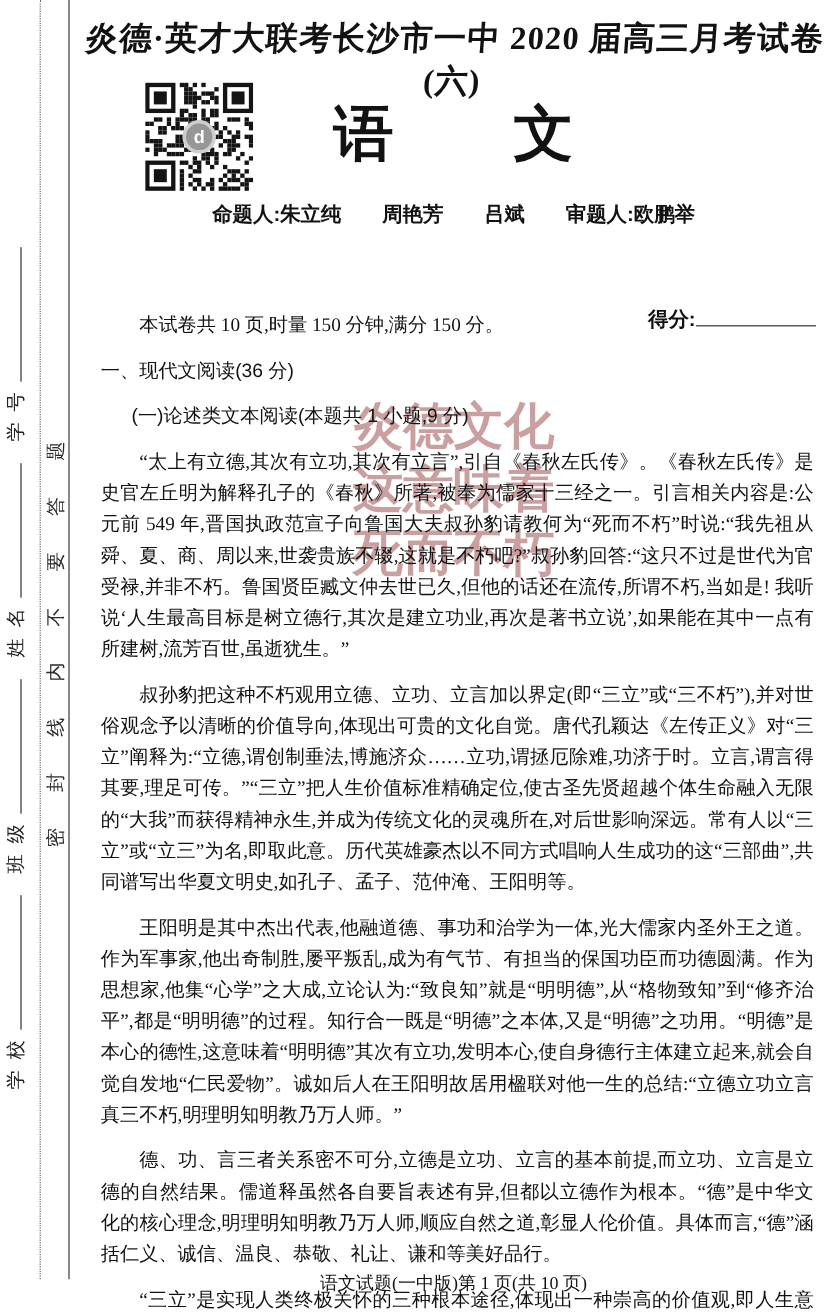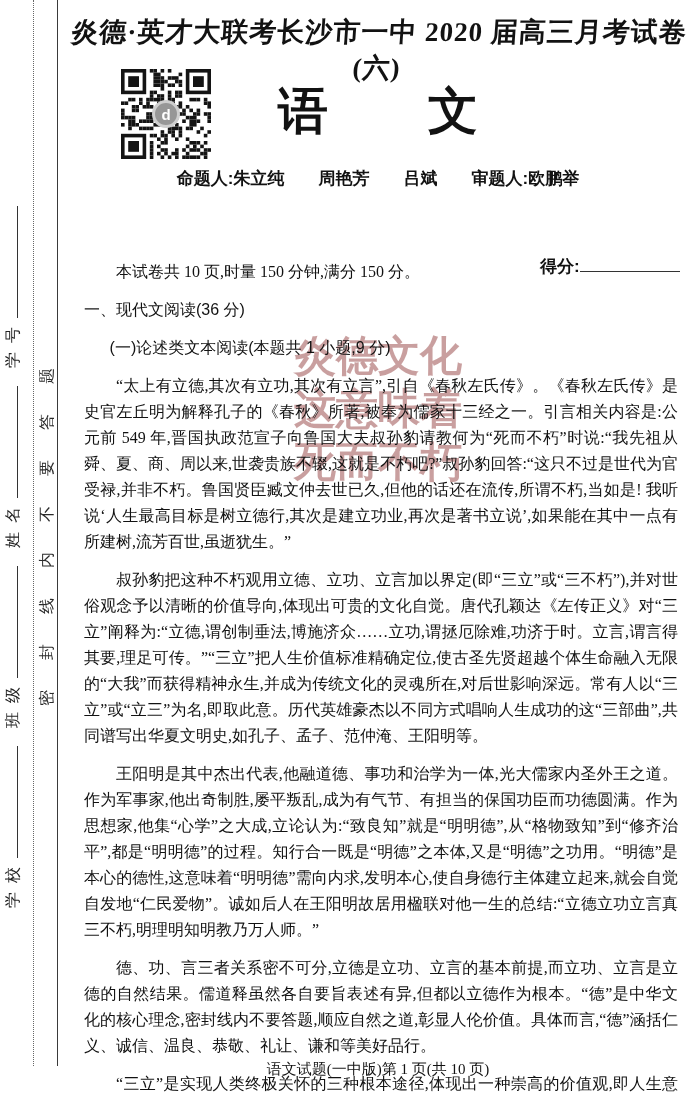--- a/index.html
+++ b/index.html
@@ -294,21 +294,21 @@
     <div>死而不朽</div>
   </div>
 
   <div class="body-text">
     <p class="indent2">本试卷共 10 页,时量 150 分钟,满分 150 分。</p>
     <p class="h-bold">一、现代文阅读(36 分)</p>
     <p class="h-bold indent1">(一)论述类文本阅读(本题共 1 小题,9 分)</p>
     <div class="passage">
       <p>“太上有立德,其次有立功,其次有立言”,引自《春秋左氏传》。《春秋左氏传》是史官左丘明为解释孔子的《春秋》所著,被奉为儒家十三经之一。引言相关内容是:公元前 549 年,晋国执政范宣子向鲁国大夫叔孙豹请教何为“死而不朽”时说:“我先祖从舜、夏、商、周以来,世袭贵族不辍,这就是不朽吧?”叔孙豹回答:“这只不过是世代为官受禄,并非不朽。鲁国贤臣臧文仲去世已久,但他的话还在流传,所谓不朽,当如是! 我听说‘人生最高目标是树立德行,其次是建立功业,再次是著书立说’,如果能在其中一点有所建树,流芳百世,虽逝犹生。”</p>
       <p>叔孙豹把这种不朽观用立德、立功、立言加以界定(即“三立”或“三不朽”),并对世俗观念予以清晰的价值导向,体现出可贵的文化自觉。唐代孔颖达《左传正义》对“三立”阐释为:“立德,谓创制垂法,博施济众……立功,谓拯厄除难,功济于时。立言,谓言得其要,理足可传。”“三立”把人生价值标准精确定位,使古圣先贤超越个体生命融入无限的“大我”而获得精神永生,并成为传统文化的灵魂所在,对后世影响深远。常有人以“三立”或“立三”为名,即取此意。历代英雄豪杰以不同方式唱响人生成功的这“三部曲”,共同谱写出华夏文明史,如孔子、孟子、范仲淹、王阳明等。</p>
-      <p>王阳明是其中杰出代表,他融道德、事功和治学为一体,光大儒家内圣外王之道。作为军事家,他出奇制胜,屡平叛乱,成为有气节、有担当的保国功臣而功德圆满。作为思想家,他集“心学”之大成,立论认为:“致良知”就是“明明德”,从“格物致知”到“修齐治平”,都是“明明德”的过程。知行合一既是“明德”之本体,又是“明德”之功用。“明德”是本心的德性,这意味着“明明德”需向内求,发明本心,使自身德行主体建立起来,就会自觉自发地“仁民爱物”。诚如后人在王阳明故居用楹联对他一生的总结:“立德立功立言真三不朽,明理明知明教乃万人师。”</p>
-      <p>德、功、言三者关系密不可分,立德是立功、立言的基本前提,而立功、立言是立德的自然结果。儒道释虽然各自要旨表述有异,但都以立德作为根本。“德”是中华文化的核心理念,密封线内不要答题,顺应自然之道,彰显人伦价值。具体而言,“德”涵括仁义、诚信、温良、恭敬、礼让、谦和等美好品行。</p>
+      <p>王阳明是其中杰出代表,他融道德、事功和治学为一体,光大儒家内圣外王之道。作为军事家,他出奇制胜,屡平叛乱,成为有气节、有担当的保国功臣而功德圆满。作为思想家,他集“心学”之大成,立论认为:“致良知”就是“明明德”,从“格物致知”到“修齐治平”,都是“明明德”的过程。知行合一既是“明德”之本体,又是“明德”之功用。“明德”是本心的德性,这意味着“明明德”其次有立功,发明本心,使自身德行主体建立起来,就会自觉自发地“仁民爱物”。诚如后人在王阳明故居用楹联对他一生的总结:“立德立功立言真三不朽,明理明知明教乃万人师。”</p>
+      <p>德、功、言三者关系密不可分,立德是立功、立言的基本前提,而立功、立言是立德的自然结果。儒道释虽然各自要旨表述有异,但都以立德作为根本。“德”是中华文化的核心理念,明理明知明教乃万人师,顺应自然之道,彰显人伦价值。具体而言,“德”涵括仁义、诚信、温良、恭敬、礼让、谦和等美好品行。</p>
       <p>“三立”是实现人类终极关怀的三种根本途径,体现出一种崇高的价值观,即人生意义在于奉献而非索取,个人不应只为自己活着,而应为群体着想,承担起应尽的责任,为社会作出有益贡献。前人给我们留下丰厚的物质和精神财富,我们应该给后人留下些什么? 人要活得有意义,离不开立德、立功、立言的实践。“三立”虽非易事,却是人人宜做之事。能否做到“三立”,并不完全取决于职位高低和能力大小,平凡人也可以做到。“三立”在当代简单地说,即做人、做事、做学问。</p>
     </div>
   </div>
 
   <div class="page-footer">语文试题(一中版)第 1 页(共 10 页)</div>
 
 </div>
 
 </body></html>

